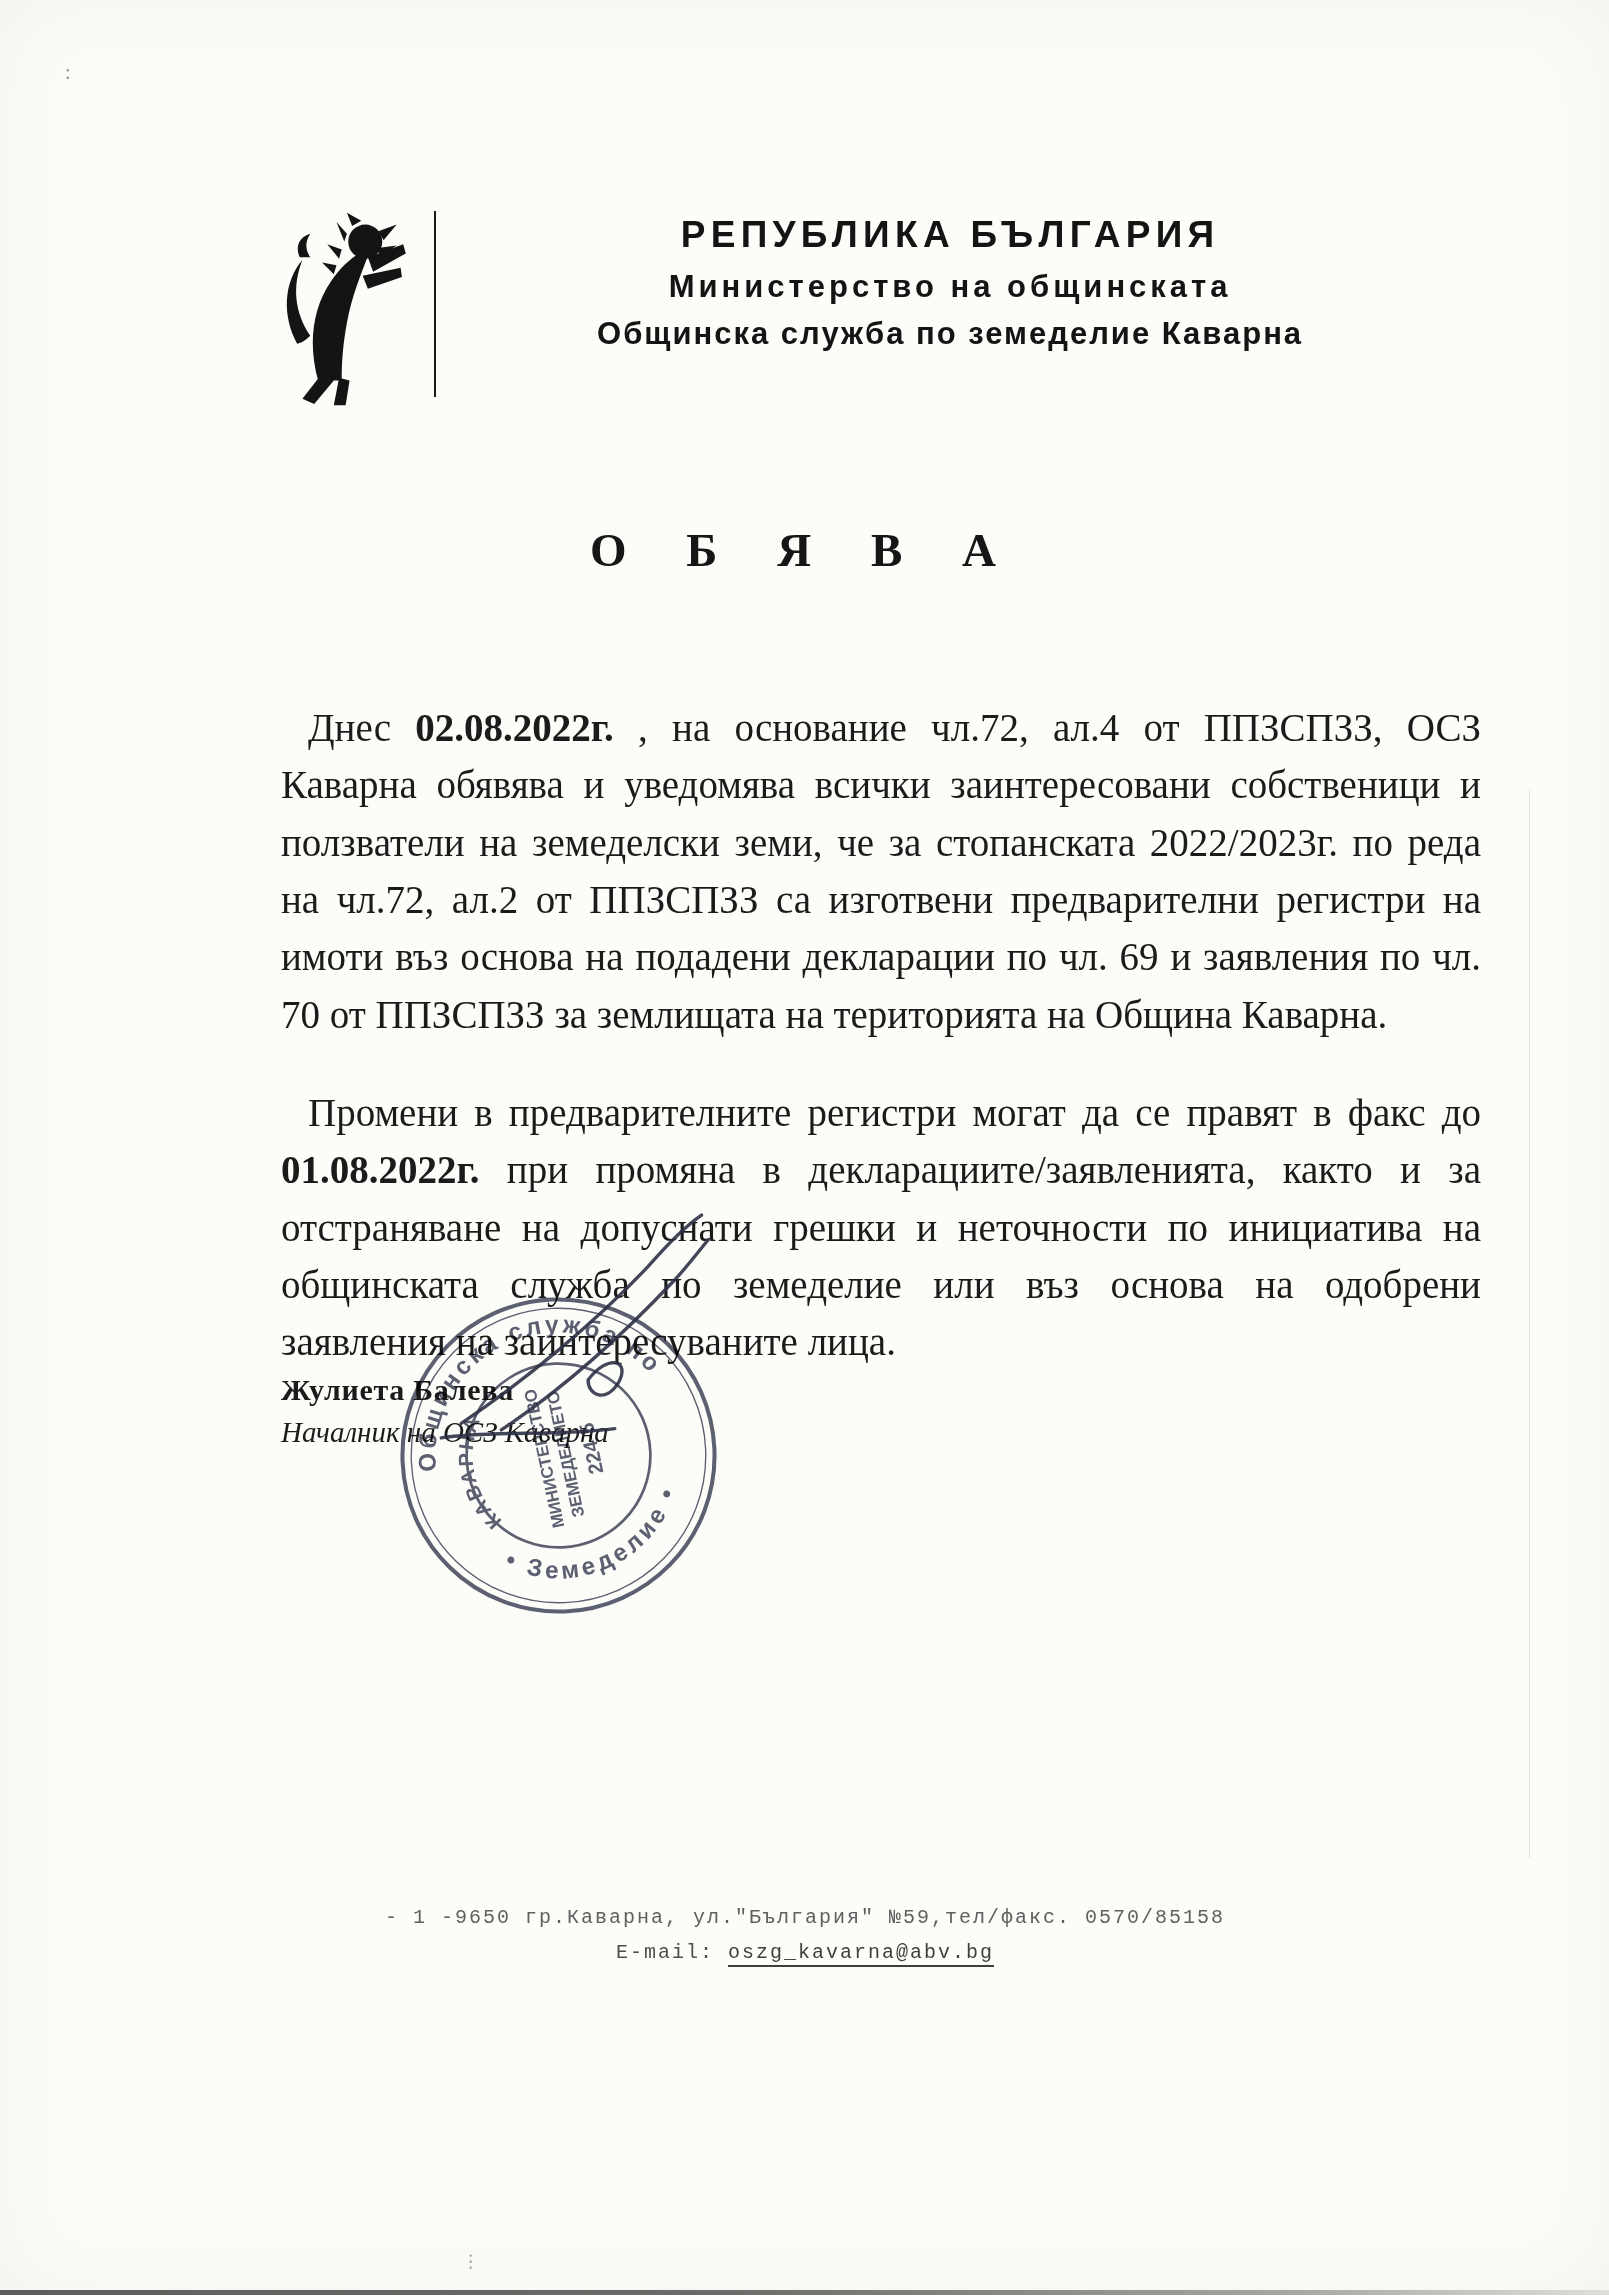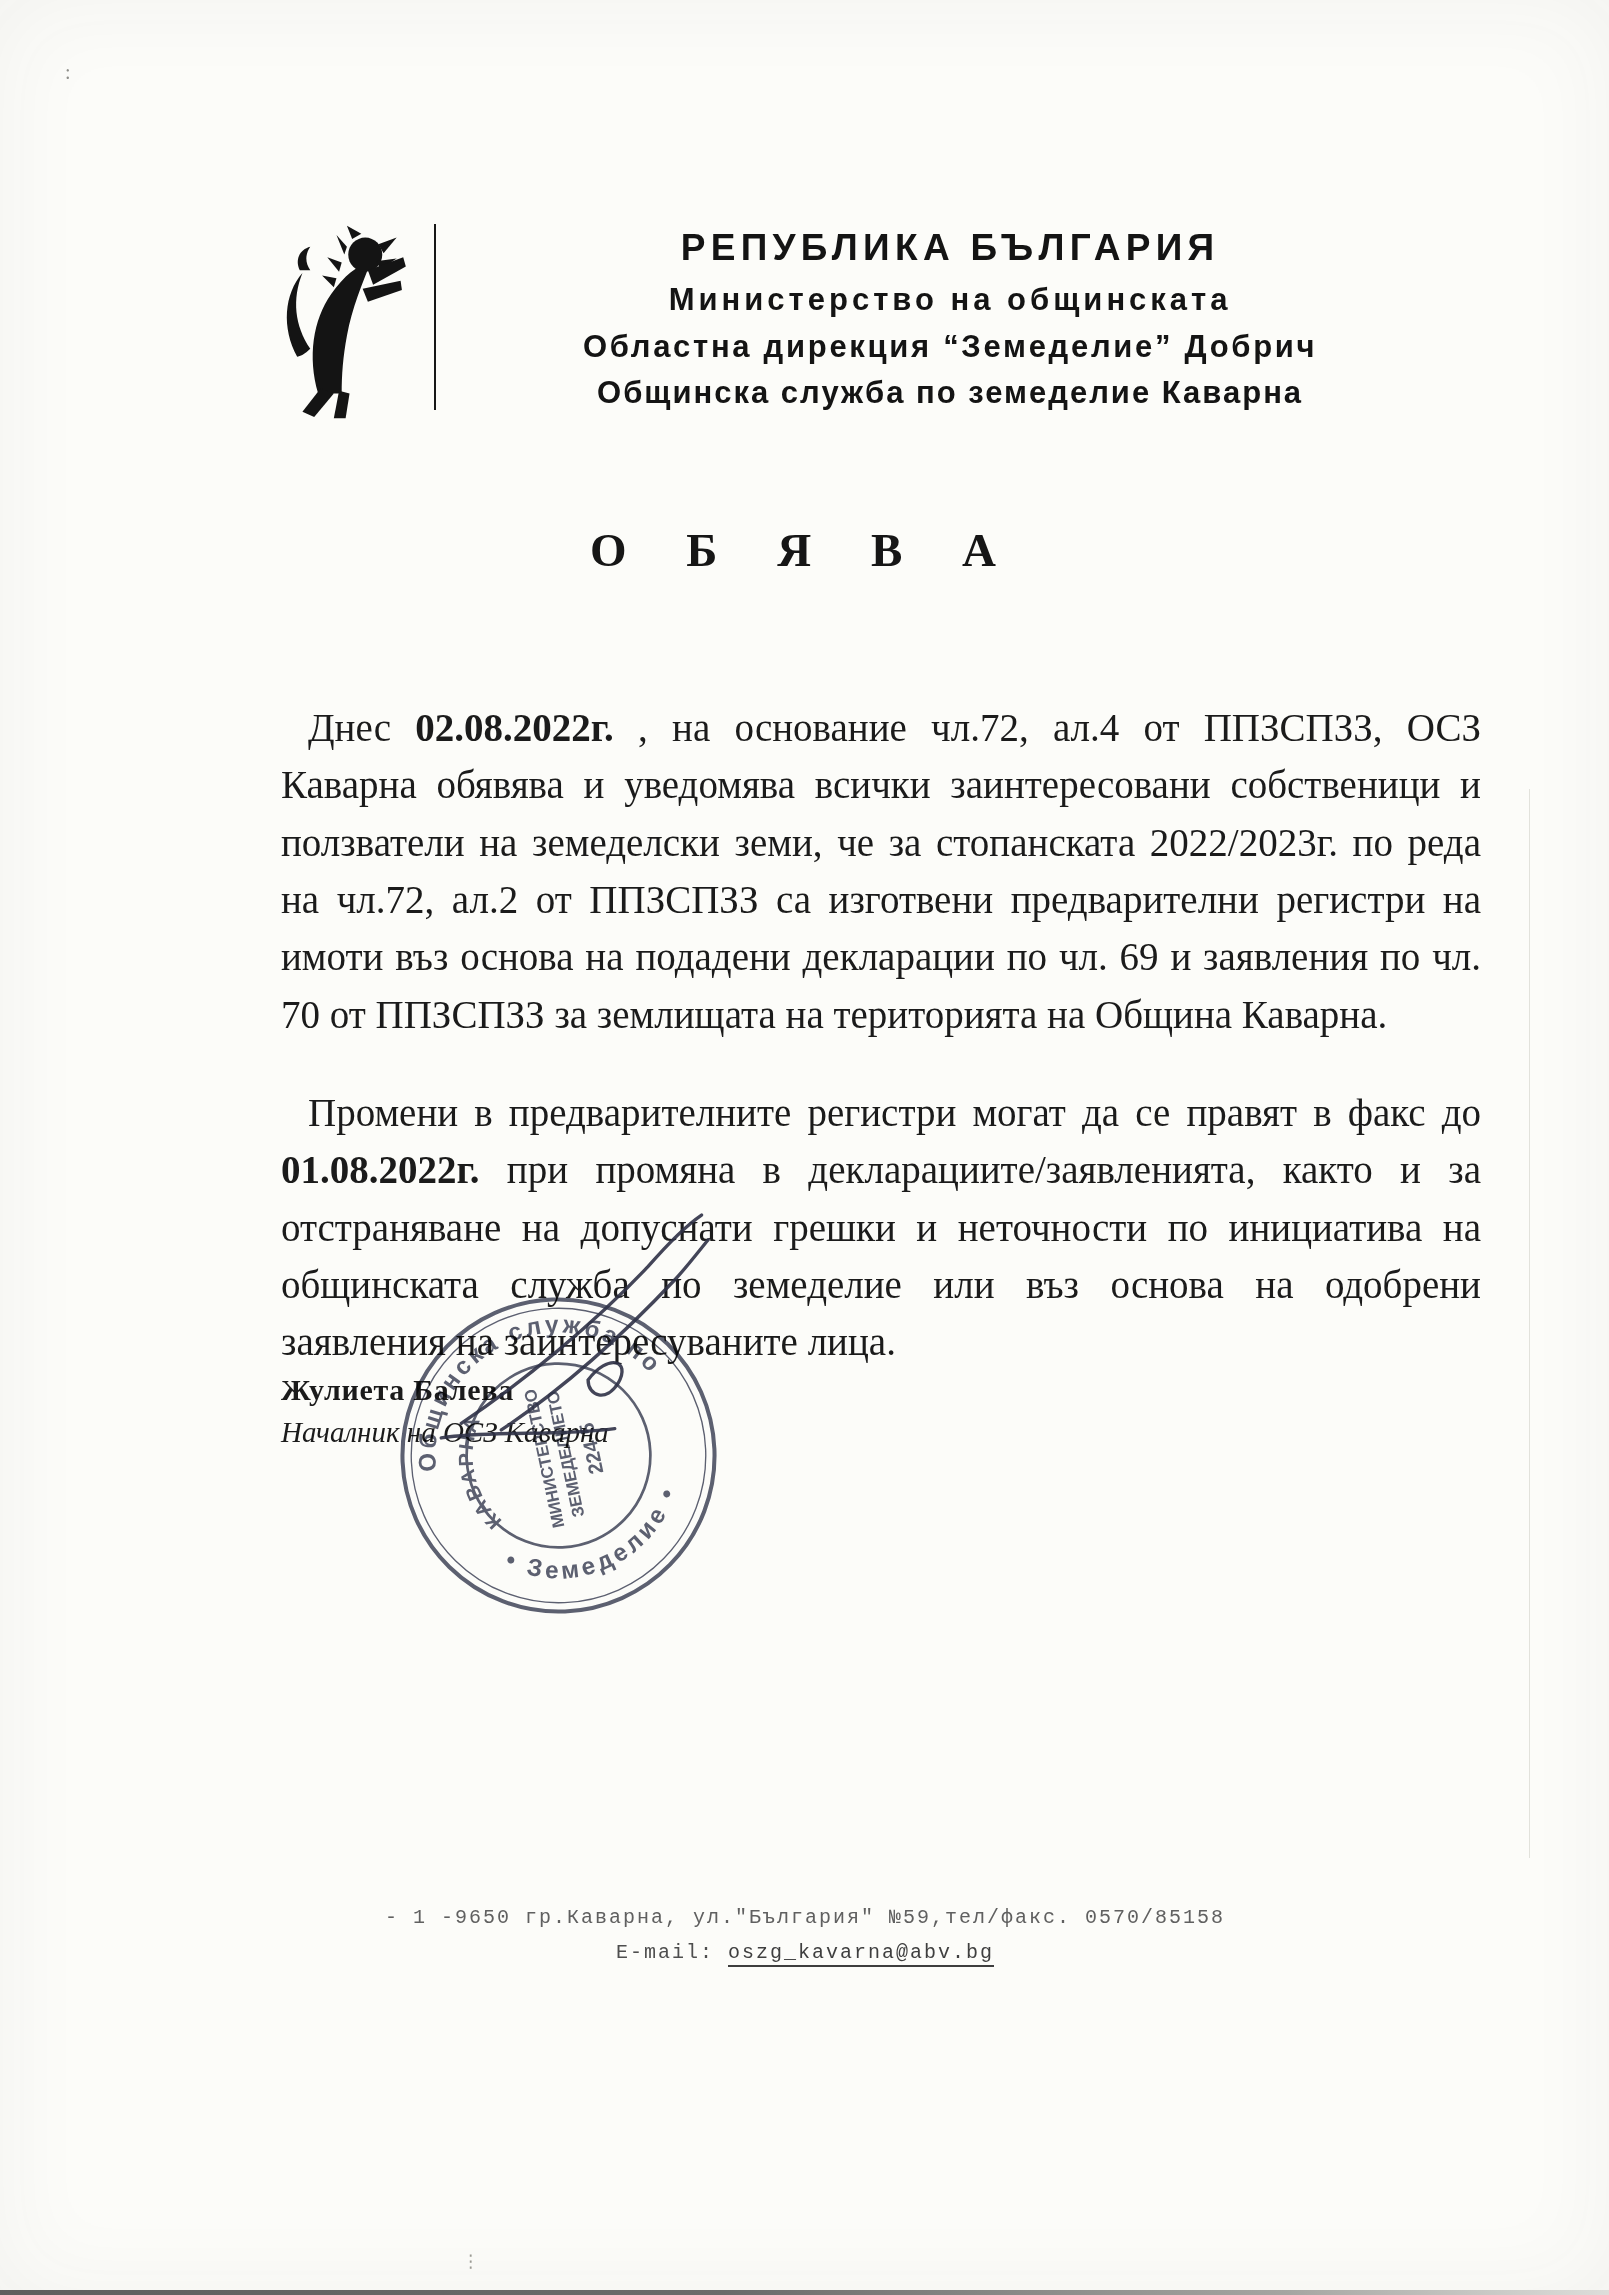--- a/index.html
+++ b/index.html
@@ -8,21 +8,21 @@
     width:1610px; height:2295px;
     margin:0 auto;
     background:#fcfcf9;
     overflow:hidden;
     font-family:"Liberation Serif", serif;
     color:#1b1b1b;
     box-shadow: inset 0 0 94px rgba(60,60,55,0.05);
   }
 
   
-  .header { position:absolute; top:224px; left:271px; display:flex; align-items:flex-start; }
+  .header { position:absolute; top:211px; left:271px; display:flex; align-items:flex-start; }
   .logo { width:144px; height:200px; flex:0 0 auto; }
   .logo svg { width:100%; height:100%; }
   .divider { width:2px; height:186px; background:#171717; margin-left:18.7px; flex:0 0 auto; }
   .header-text {
     margin-left:13.4px; width:1002px; text-align:center;
     font-family:"Liberation Sans", sans-serif; font-weight:700; color:#141414;
   }
   .h-line1 { font-size:37px; letter-spacing:5.3px; margin-top:2.7px; }
   .h-line2 { font-size:31px; letter-spacing:4px; margin-top:13.4px; }
   .h-line3 { font-size:31px; letter-spacing:2.7px; margin-top:10.7px; }
@@ -105,21 +105,20 @@
           <path d="M58,16 L50,7 L56,22 Z"></path>
           <path d="M54,28 L43,24 L52,35 Z"></path>
           <path d="M50,40 L39,38 L48,47 Z"></path>
         </g>
       </svg>
     </div>
     <div class="divider"></div>
     <div class="header-text">
       <div class="h-line1">РЕПУБЛИКА БЪЛГАРИЯ</div>
       <div class="h-line2">Министерство на общинската</div>
-      <div class="h-line3">Областна дирекция “Земеделие” Добрич</div>
       <div class="h-line4">Общинска служба по земеделие Каварна</div>
     </div>
   </div>
 
   <div class="title">О Б Я В А</div>
 
   <div class="body-text">
     <p class="p1"><span>Днес </span><span class="bold">02.08.2022г.</span><span> , на основание чл.72, ал.4 от ППЗСПЗЗ, ОСЗ Каварна обявява и уведомява всички заинтересовани собственици и ползватели на земеделски земи, че за стопанската 2022/2023г. по реда на чл.72, ал.2 от ППЗСПЗЗ са изготвени предварителни регистри на имоти въз основа на подадени декларации по чл. 69 и заявления по чл. 70 от ППЗСПЗЗ за землищата на територията на Община Каварна.</span></p>
     <p class="p4"><span>Промени в предварителните регистри могат да се правят в факс до </span><span class="bold">01.08.2022г.</span><span> при промяна в декларациите/заявленията, както и за отстраняване на допуснати грешки и неточности по инициатива на общинската служба по земеделие или въз основа на одобрени заявления на заинтересуваните лица.</span></p>
   </div>

